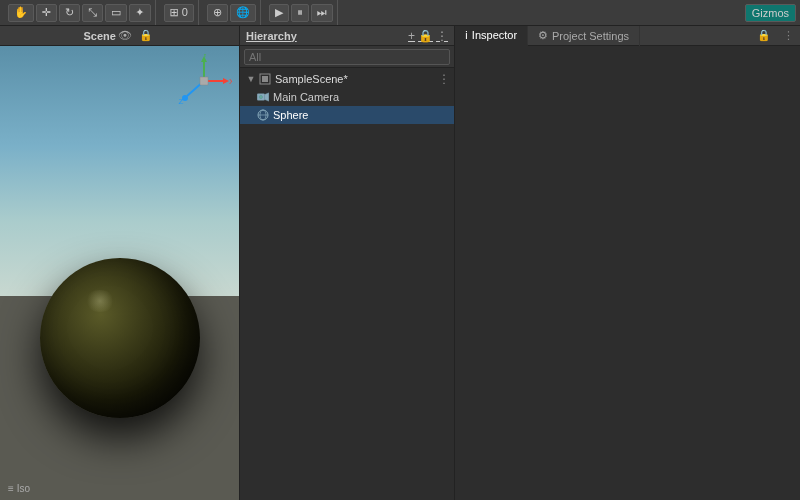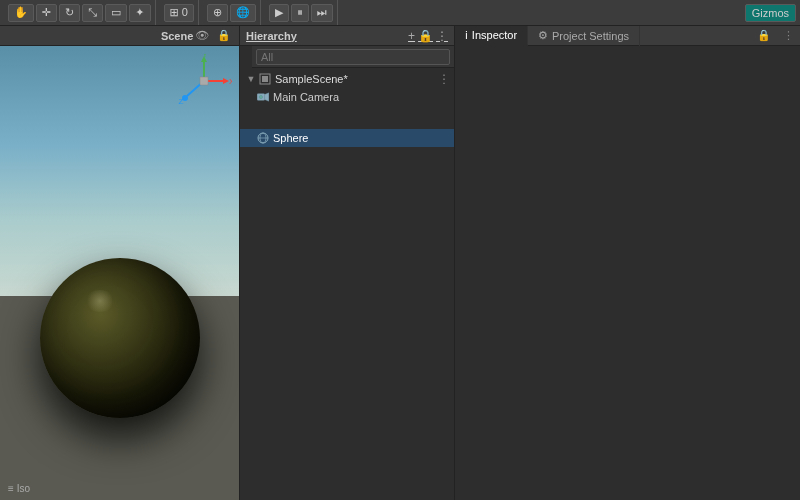--- a/index.html
+++ b/index.html
@@ -74,21 +74,21 @@
       position: relative;
       overflow: hidden;
       background: #1a1a1a;
       border-right: 1px solid #222;
     }
     .scene-header {
       height: 20px;
       background: #3c3c3c;
       display: flex;
       align-items: center;
-      justify-content: flex-end;
+      justify-content: center;
       padding: 0 6px;
       border-bottom: 1px solid #222;
     }
     .scene-header-left {
       display: flex;
       align-items: center;
       gap: 6px;
     }
 
     
@@ -218,21 +218,20 @@
 
     
     .search-bar {
       height: 22px;
       padding: 2px 4px;
       background: #353535;
       border-bottom: 1px solid #222;
       display: flex;
       align-items: center;
       flex-shrink: 0;
-      margin-left: 12px;
     }
     .search-input {
       flex: 1;
       background: #3a3a3a;
       border: 1px solid #555;
       color: #ccc;
       font-size: 11px;
       padding: 1px 4px;
       border-radius: 2px;
       height: 16px;
@@ -248,21 +247,21 @@
     .tree-item {
       display: flex;
       align-items: center;
       height: 18px;
       padding-left: 4px;
       cursor: pointer;
       font-size: 11px;
       color: #ccc;
       white-space: nowrap;
     }
-    .tree-item.selected { background: #2a4a6a; color: #fff; margin-top: 23px; }
+    .tree-item.selected { background: #2a4a6a; color: #fff; }
     .tree-item.scene-root {
       font-size: 11px;
       color: #ddd;
     }
     .tree-arrow {
       width: 14px;
       text-align: center;
       color: #888;
       font-size: 9px;
       flex-shrink: 0;

